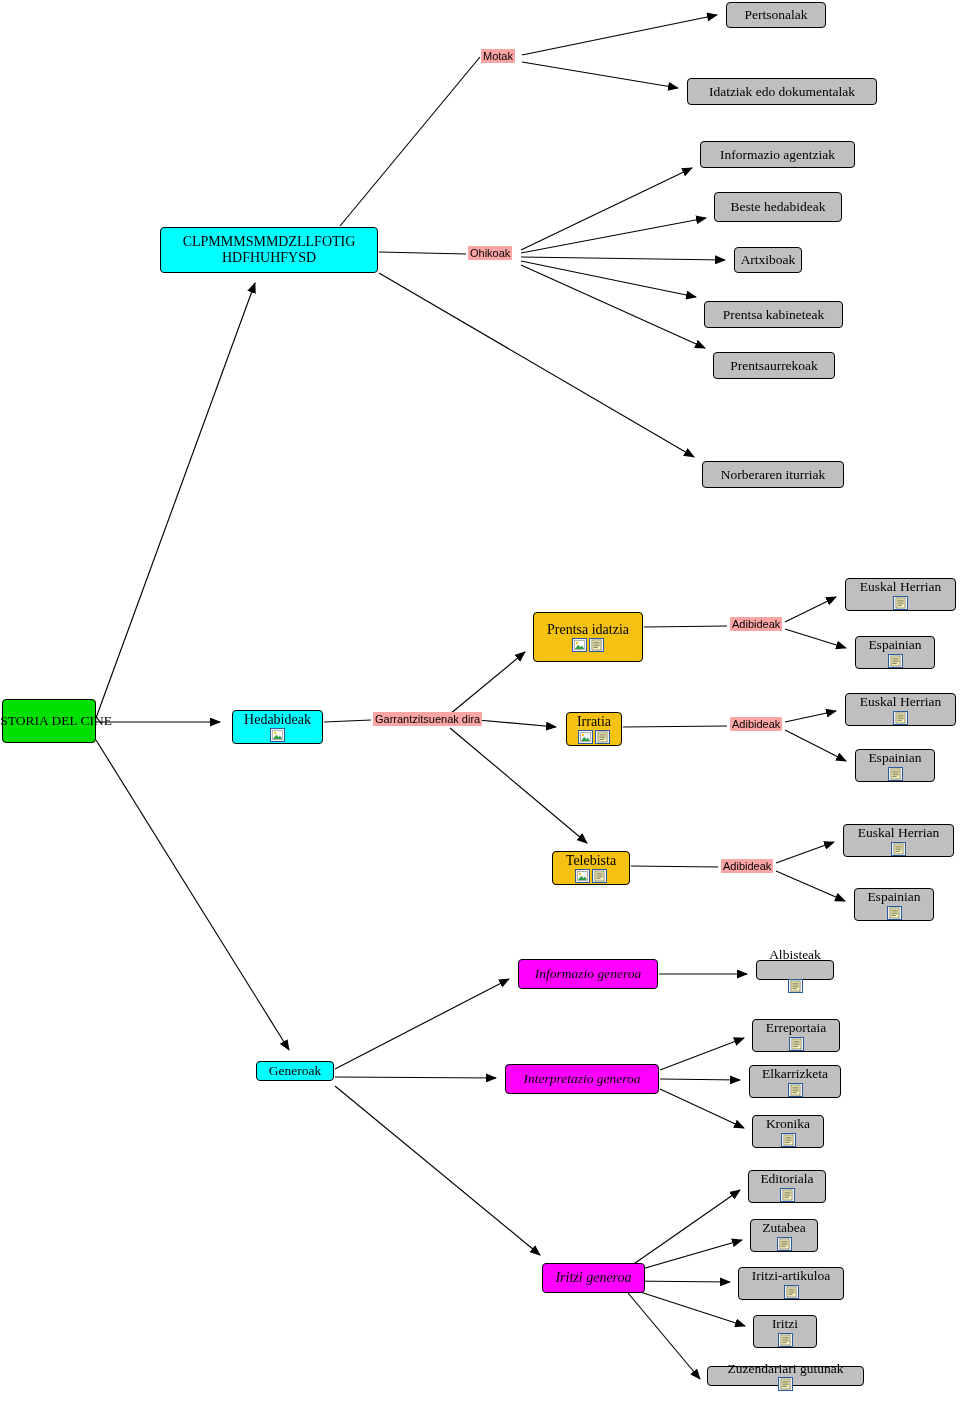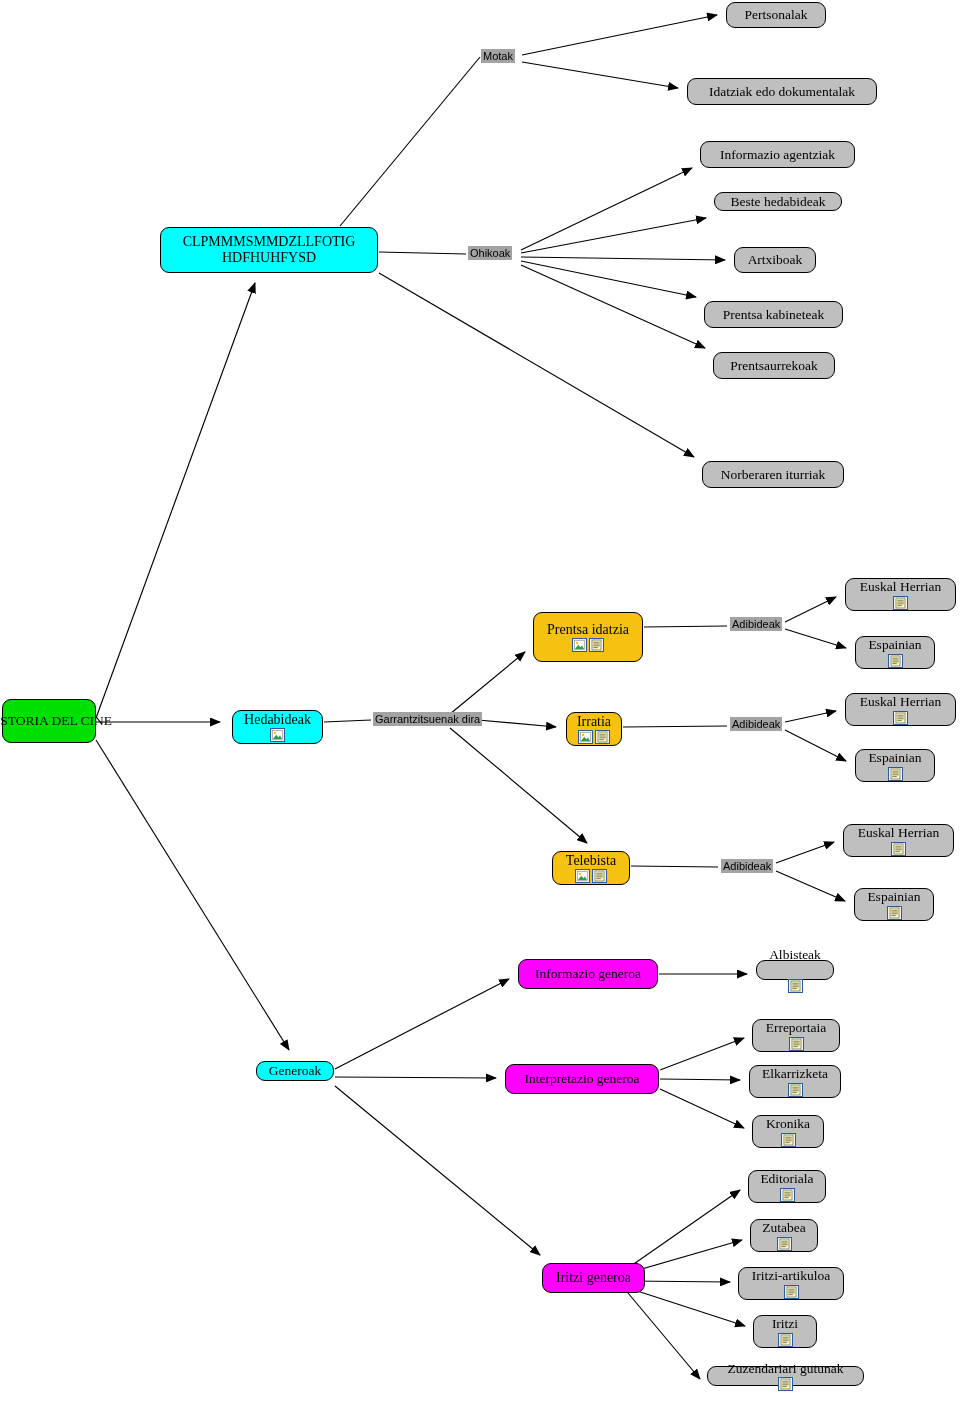--- a/index.html
+++ b/index.html
@@ -20,55 +20,55 @@
     left: 0;
     top: 0;
     width: 960px;
     height: 1411px;
     pointer-events: none;
   }
   .node {
     position: absolute;
     box-sizing: border-box;
     border: 1px solid #000000;
-    border-radius: 9px;
+    border-radius: 4px;
     display: flex;
     flex-direction: column;
     align-items: center;
     justify-content: center;
     font-family: "Liberation Serif", serif;
     color: #000000;
     line-height: 1.12;
     text-align: center;
     white-space: nowrap;
     padding: 0 7px;
   }
   .node.gray   { background: #bfbfbf; }
   .node.cyan   { background: #00ffff; }
   .node.green  { background: #00e000; }
   .node.yellow { background: #f5c211; }
-  .node.magenta{ background: #ff00ff; }
+  .node.magenta{ background: #ff00ff; font-style: italic; }
 
   .node .label { display: block; }
   .node .icons {
     display: flex;
     gap: 2px;
     justify-content: center;
     align-items: center;
     margin-top: 1px;
     line-height: 0;
   }
   .ico { display: block; }
 
   .edge-label {
     position: absolute;
     font-family: "Liberation Sans", sans-serif;
     font-size: 11px;
     color: #000000;
-    background: #a3a3a3;
+    background: #fca5a5;
     white-space: nowrap;
     line-height: 14px;
     padding: 0 2px;
   }
 </style>
 </head>
 <body>
 
 <div id="canvas">
 
@@ -170,25 +170,25 @@
   </div>
 
   <div class="node gray" style="left:687px;top:78px;width:190px;height:27px;font-size:13.5px;">
     <span class="label">Idatziak edo dokumentalak</span>
   </div>
 
   <div class="node gray" style="left:700px;top:141px;width:155px;height:27px;font-size:13.5px;">
     <span class="label">Informazio agentziak</span>
   </div>
 
-  <div class="node gray" style="left:714px;top:192px;width:128px;height:19px;font-size:13.5px;">
+  <div class="node gray" style="left:714px;top:192px;width:128px;height:30px;font-size:13.5px;">
     <span class="label">Beste hedabideak</span>
   </div>
 
-  <div class="node gray" style="left:734px;top:247px;width:82px;height:26px;font-size:13.5px;">
+  <div class="node gray" style="left:734px;top:247px;width:68px;height:26px;font-size:13.5px;">
     <span class="label">Artxiboak</span>
   </div>
 
   <div class="node gray" style="left:704px;top:301px;width:139px;height:27px;font-size:13.5px;">
     <span class="label">Prentsa kabineteak</span>
   </div>
 
   <div class="node gray" style="left:713px;top:352px;width:122px;height:27px;font-size:13.5px;">
     <span class="label">Prentsaurrekoak</span>
   </div>

